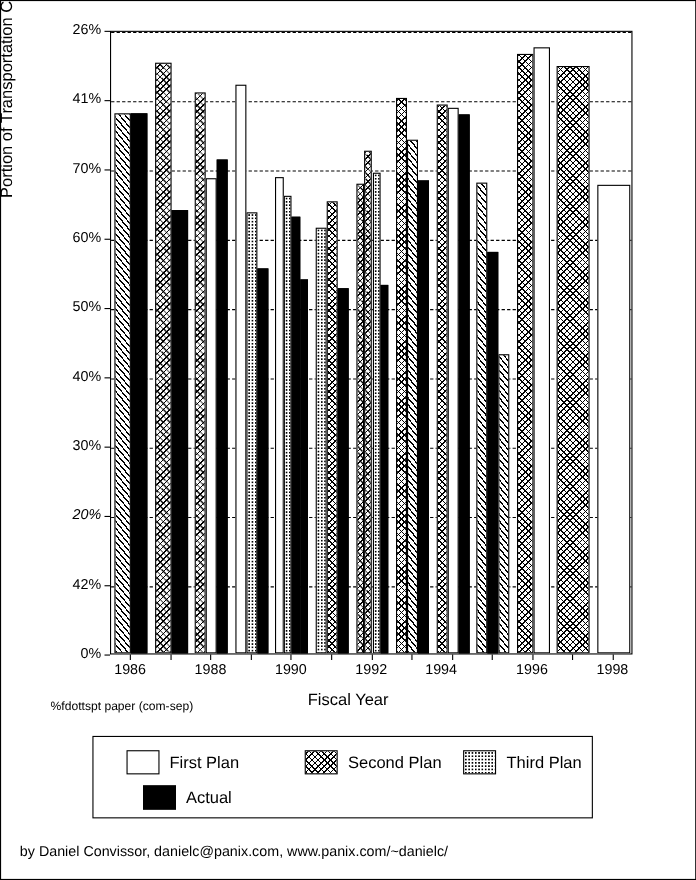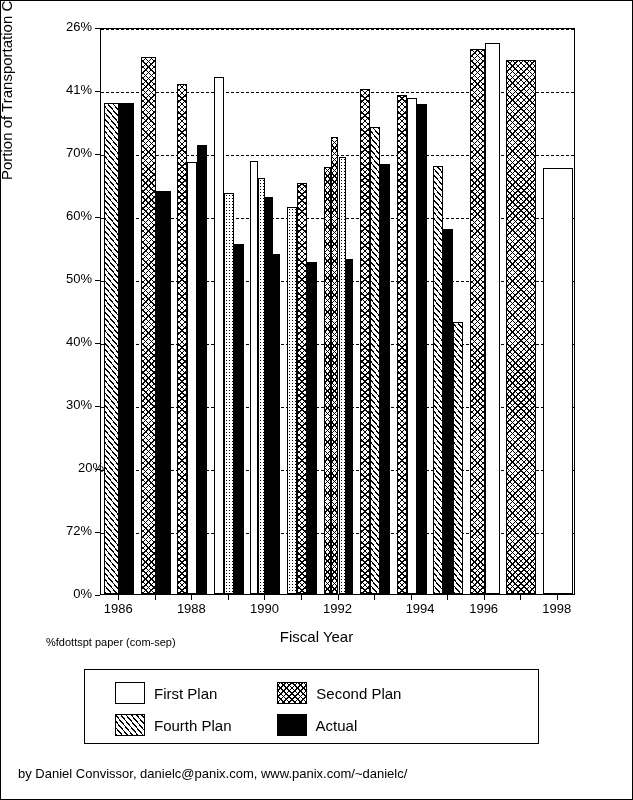--- a/index.html
+++ b/index.html
@@ -169,23 +169,23 @@
       <div class="bar p-fourth" title="1995: 43.2%" style="left: 352.109px; width: 9.98718px; height: 272.16px;"></div>
       <div class="bar p-second" title="1996: 86.5%" style="left: 368.673px; width: 14.9808px; height: 544.95px;"></div>
       <div class="bar p-first" title="1996: 87.5%" style="left: 383.654px; width: 14.9808px; height: 551.25px;"></div>
       <div class="bar p-second" title="1997: 84.7%" style="left: 405.212px; width: 29.9615px; height: 533.61px;"></div>
       <div class="bar p-first" title="1998: 67.7%" style="left: 441.75px; width: 29.9615px; height: 426.51px;"></div>
     </div>
 </div>
 <div id="ylabels">
     <div class="y-label-text" style="left: 44px; top: 586px; width: 48px;">0%</div>
     <div class="ytickmark" style="left: 95px; top: 595px; position: absolute;"></div>
-    <div class="y-label-text" style="left: 44px; top: 523px; width: 48px;">72%</div>
+    <div class="y-label-text" style="left: 44px; top: 523px; width: 48px;">42%</div>
     <div class="ytickmark" style="left: 95px; top: 532px; position: absolute;"></div>
-    <div class="y-label-text" style="left: 56px; top: 460px; width: 48px;">20%</div>
+    <div class="y-label-text" style="left: 44px; top: 460px; width: 48px; font-style: italic;">20%</div>
     <div class="ytickmark" style="left: 95px; top: 469px; position: absolute;"></div>
     <div class="y-label-text" style="left: 44px; top: 397px; width: 48px;">30%</div>
     <div class="ytickmark" style="left: 95px; top: 406px; position: absolute;"></div>
     <div class="y-label-text" style="left: 44px; top: 334px; width: 48px; text-align: right;">40%</div>
     <div class="ytickmark" style="left: 95px; top: 343px; position: absolute;"></div>
     <div class="y-label-text" style="left: 44px; top: 271px; width: 48px;">50%</div>
     <div class="ytickmark" style="left: 95px; top: 280px; position: absolute;"></div>
     <div class="y-label-text" style="left: 44px; top: 208px; width: 48px;">60%</div>
     <div class="ytickmark" style="left: 95px; top: 217px; position: absolute;"></div>
     <div class="y-label-text" style="left: 44px; top: 145px; width: 48px;">70%</div>
@@ -201,21 +201,21 @@
     <div style="position: absolute; left: 154.808px; top: 595px; height: 5px; border-left: 1px solid rgb(0, 0, 0);"></div>
     <div class="y-label-text" style="left: 167.346px; top: 601px; width: 48px; text-align: center;">1988</div>
     <div style="position: absolute; left: 191.346px; top: 595px; height: 5px; border-left: 1px solid rgb(0, 0, 0);"></div>
     <div style="position: absolute; left: 227.885px; top: 595px; height: 5px; border-left: 1px solid rgb(0, 0, 0);"></div>
     <div class="y-label-text" style="left: 240.423px; top: 601px; width: 48px; text-align: center;">1990</div>
     <div style="position: absolute; left: 264.423px; top: 595px; height: 5px; border-left: 1px solid rgb(0, 0, 0);"></div>
     <div style="position: absolute; left: 300.962px; top: 595px; height: 5px; border-left: 1px solid rgb(0, 0, 0);"></div>
     <div class="y-label-text" style="left: 313.5px; top: 601px; width: 48px; text-align: center;">1992</div>
     <div style="position: absolute; left: 337.5px; top: 595px; height: 5px; border-left: 1px solid rgb(0, 0, 0);"></div>
     <div style="position: absolute; left: 374.038px; top: 595px; height: 5px; border-left: 1px solid rgb(0, 0, 0);"></div>
-    <div class="y-label-text" style="left: 386.577px; top: 601px; width: 48px; text-align: right;">1994</div>
+    <div class="y-label-text" style="left: 386.577px; top: 601px; width: 48px; text-align: left;">1994</div>
     <div style="position: absolute; left: 410.577px; top: 595px; height: 5px; border-left: 1px solid rgb(0, 0, 0);"></div>
     <div style="position: absolute; left: 447.115px; top: 595px; height: 5px; border-left: 1px solid rgb(0, 0, 0);"></div>
     <div class="y-label-text" style="left: 459.654px; top: 601px; width: 48px; text-align: center;">1996</div>
     <div style="position: absolute; left: 483.654px; top: 595px; height: 5px; border-left: 1px solid rgb(0, 0, 0);"></div>
     <div style="position: absolute; left: 520.192px; top: 595px; height: 5px; border-left: 1px solid rgb(0, 0, 0);"></div>
     <div class="y-label-text" style="left: 532.731px; top: 601px; width: 48px; text-align: center;">1998</div>
     <div style="position: absolute; left: 556.731px; top: 595px; height: 5px; border-left: 1px solid rgb(0, 0, 0);"></div>
   </div>
 
 <div class="x-axis-title">Fiscal Year</div>
@@ -225,26 +225,26 @@
 <div class="legend">
   <div class="legend-row" style="top:8px;">
     <div class="legend-item" style="margin-left:30px;">
       <span class="swatch p-first"></span>
       <span class="legend-label">First Plan</span>
     </div>
     <div class="legend-item" style="margin-left:60px;">
       <span class="swatch p-second"></span>
       <span class="legend-label">Second Plan</span>
     </div>
+    <div class="legend-item" style="margin-left:20px;">
+      <span class="swatch p-third"></span>
+      <span class="legend-label">Third Plan</span>
+    </div>
   </div>
   <div class="legend-row" style="top:40px;">
-    <div class="legend-item" style="margin-left:30px;">
-      <span class="swatch p-fourth"></span>
-      <span class="legend-label">Fourth Plan</span>
-    </div>
     <div class="legend-item" style="margin-left:45px;text-align:right;">
       <span class="swatch p-actual"></span>
       <span class="legend-label">Actual</span>
     </div>
   </div>
 </div>
 
 <div class="credit">by Daniel Convissor, danielc@panix.com, www.panix.com/~danielc/</div>
 
 </body></html>

